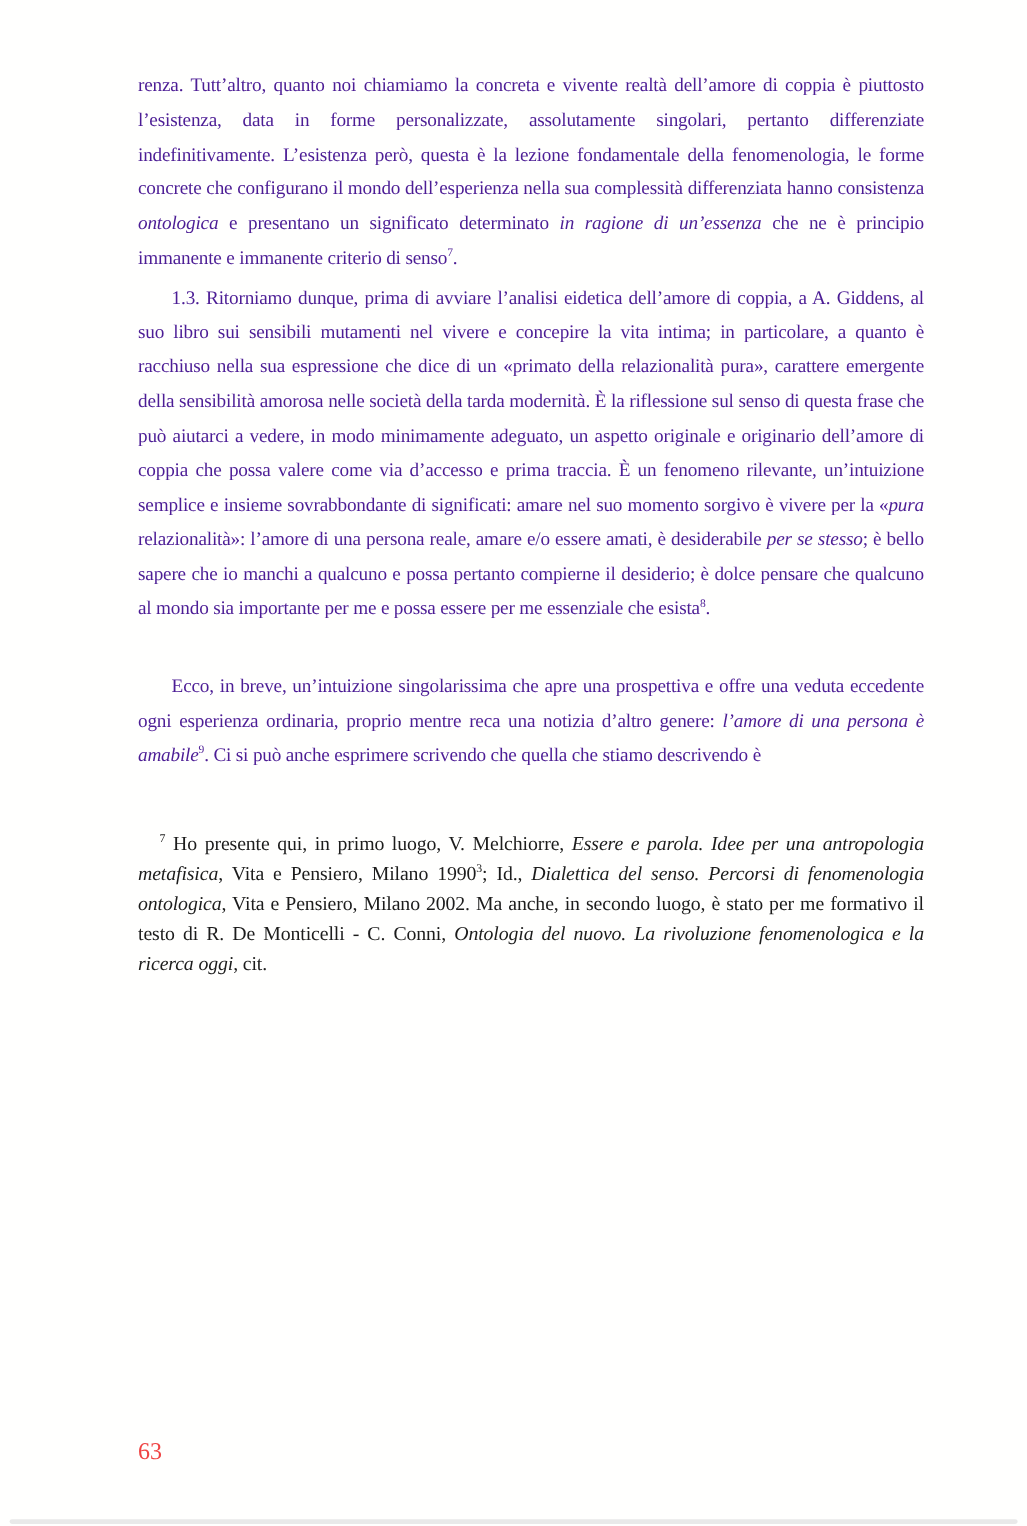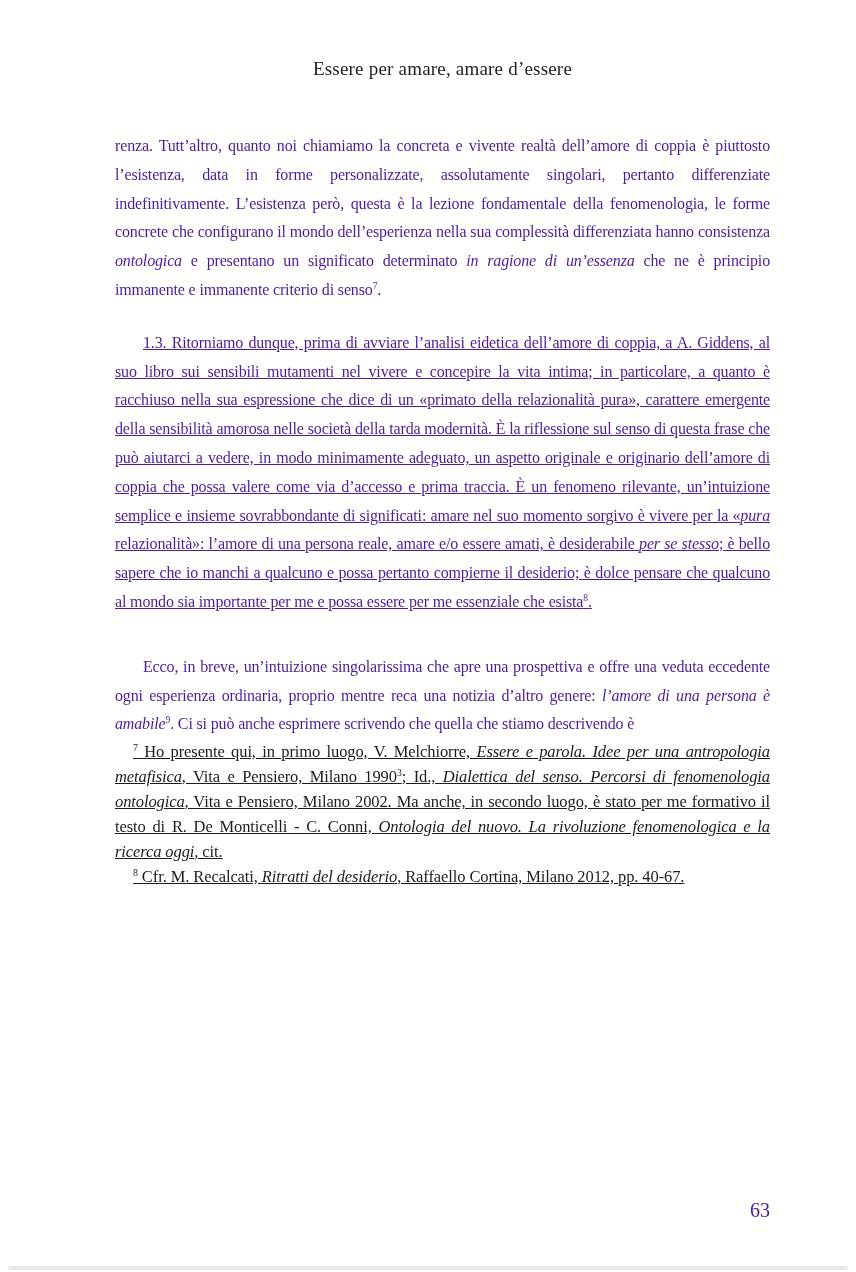--- a/index.html
+++ b/index.html
@@ -23,73 +23,71 @@
   }
   .body-text p {
     margin: 0;
     font-size: 16px;
     line-height: 28.8px;
     text-align: justify;
     letter-spacing: -0.15px;
     color: #4c1d95;
   }
   .body-text p.indent { text-indent: 28px; margin-top: 36px; }
-  .body-text p.space-before { margin-top: 24px; text-decoration: underline; }
+  .body-text p.space-before { margin-top: 4px; }
   sup {
     font-size: 60%;
     line-height: 0;
     vertical-align: super;
   }
   em { font-style: italic; }
   .footnotes {
-    text-decoration: underline;
+    margin-top: 45px;
   }
   .footnotes p {
     margin: 0;
     font-size: 16.5px;
     line-height: 25px;
     text-align: justify;
     text-indent: 18px;
     letter-spacing: -0.1px;
     color: #1c1c1c;
   }
   .page-number {
     position: absolute;
     bottom: 50px;
     left: 115px;
     width: 655px;
-    text-align: right;
+    text-align: left;
     font-size: 20px;
-    color: #4c1d95;
+    color: #ef4444;
   }
   .page-bottom-edge {
     position: absolute;
     bottom: 2px;
     left: 8px;
     right: 8px;
     height: 4px;
     background: #e9e9e9;
     border-radius: 2px;
   }
 </style>
 </head>
 <body>
 
 <div class="page">
 
-  <div class="running-header">Essere per amare, amare d’essere</div>
 
   <div class="body-text">
     <p>renza. Tutt’altro, quanto noi chiamiamo la concreta e vivente realtà dell’amore di coppia è piuttosto l’esistenza, data in forme personalizzate, assolutamente singolari, pertanto differenziate indefinitivamente. L’esistenza però, questa è la lezione fondamentale della fenomenologia, le forme concrete che configurano il mondo dell’esperienza nella sua complessità differenziata hanno consistenza <em>ontologica</em> e presentano un significato determinato <em>in ragione di un’essenza</em> che ne è principio immanente e immanente criterio di senso<sup>7</sup>.</p>
     <p class="indent space-before">1.3. Ritorniamo dunque, prima di avviare l’analisi eidetica dell’amore di coppia, a A. Giddens, al suo libro sui sensibili mutamenti nel vivere e concepire la vita intima; in particolare, a quanto è racchiuso nella sua espressione che dice di un «primato della relazionalità pura», carattere emergente della sensibilità amorosa nelle società della tarda modernità. È la riflessione sul senso di questa frase che può aiutarci a vedere, in modo minimamente adeguato, un aspetto originale e originario dell’amore di coppia che possa valere come via d’accesso e prima traccia. È un fenomeno rilevante, un’intuizione semplice e insieme sovrabbondante di significati: amare nel suo momento sorgivo è vivere per la «<em>pura</em> relazionalità»: l’amore di una persona reale, amare e/o essere amati, è desiderabile <em>per se stesso</em>; è bello sapere che io manchi a qualcuno e possa pertanto compierne il desiderio; è dolce pensare che qualcuno al mondo sia importante per me e possa essere per me essenziale che esista<sup>8</sup>.</p>
     <p class="indent">Ecco, in breve, un’intuizione singolarissima che apre una prospettiva e offre una veduta eccedente ogni esperienza ordinaria, proprio mentre reca una notizia d’altro genere: <em>l’amore di una persona è amabile</em><sup>9</sup>. Ci si può anche esprimere scrivendo che quella che stiamo descrivendo è</p>
   </div>
 
   <div class="footnotes">
     <p><sup>7</sup> Ho presente qui, in primo luogo, V. Melchiorre, <em>Essere e parola. Idee per una antropologia metafisica</em>, Vita e Pensiero, Milano 1990<sup>3</sup>; Id., <em>Dialettica del senso. Percorsi di fenomenologia ontologica</em>, Vita e Pensiero, Milano 2002. Ma anche, in secondo luogo, è stato per me formativo il testo di R. De Monticelli - C. Conni, <em>Ontologia del nuovo. La rivoluzione fenomenologica e la ricerca oggi</em>, cit.</p>
-    <p><sup>8</sup> Cfr. M. Recalcati, <em>Ritratti del desiderio</em>, Raffaello Cortina, Milano 2012, pp. 40-67.</p>
   </div>
 
   <div class="page-number">63</div>
 
   <div class="page-bottom-edge"></div>
 
 </div>
 
 </body></html>

